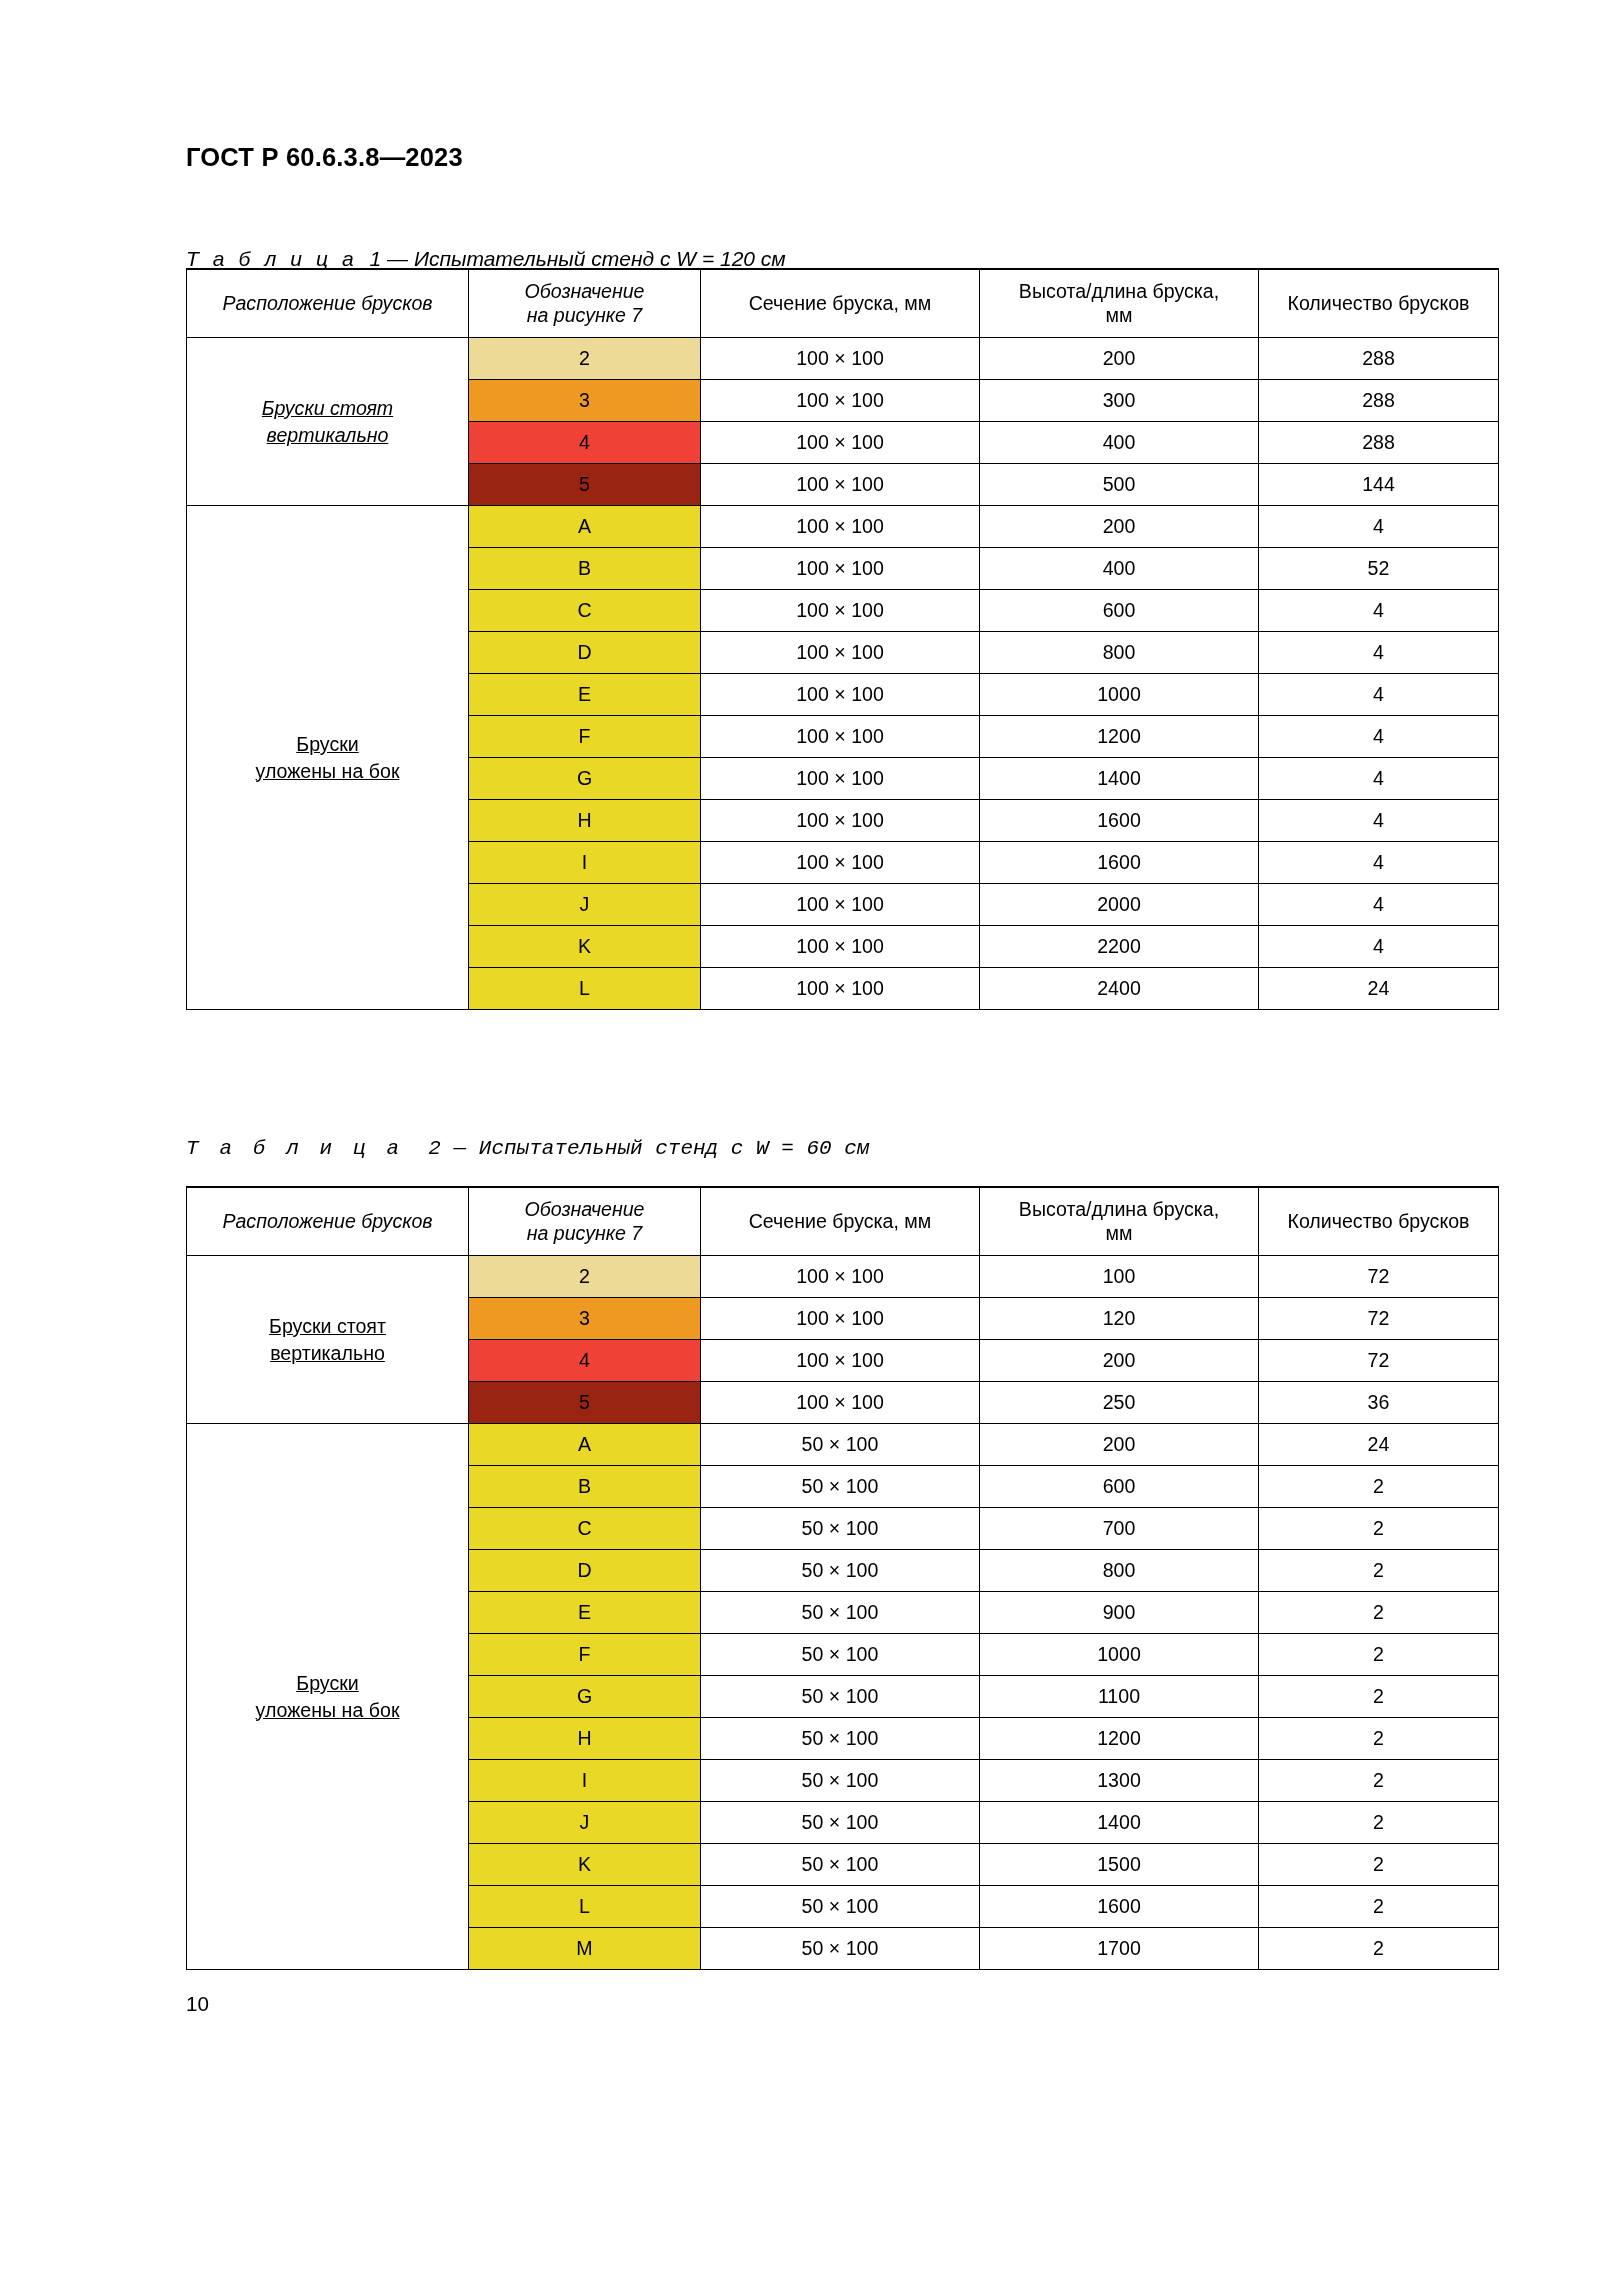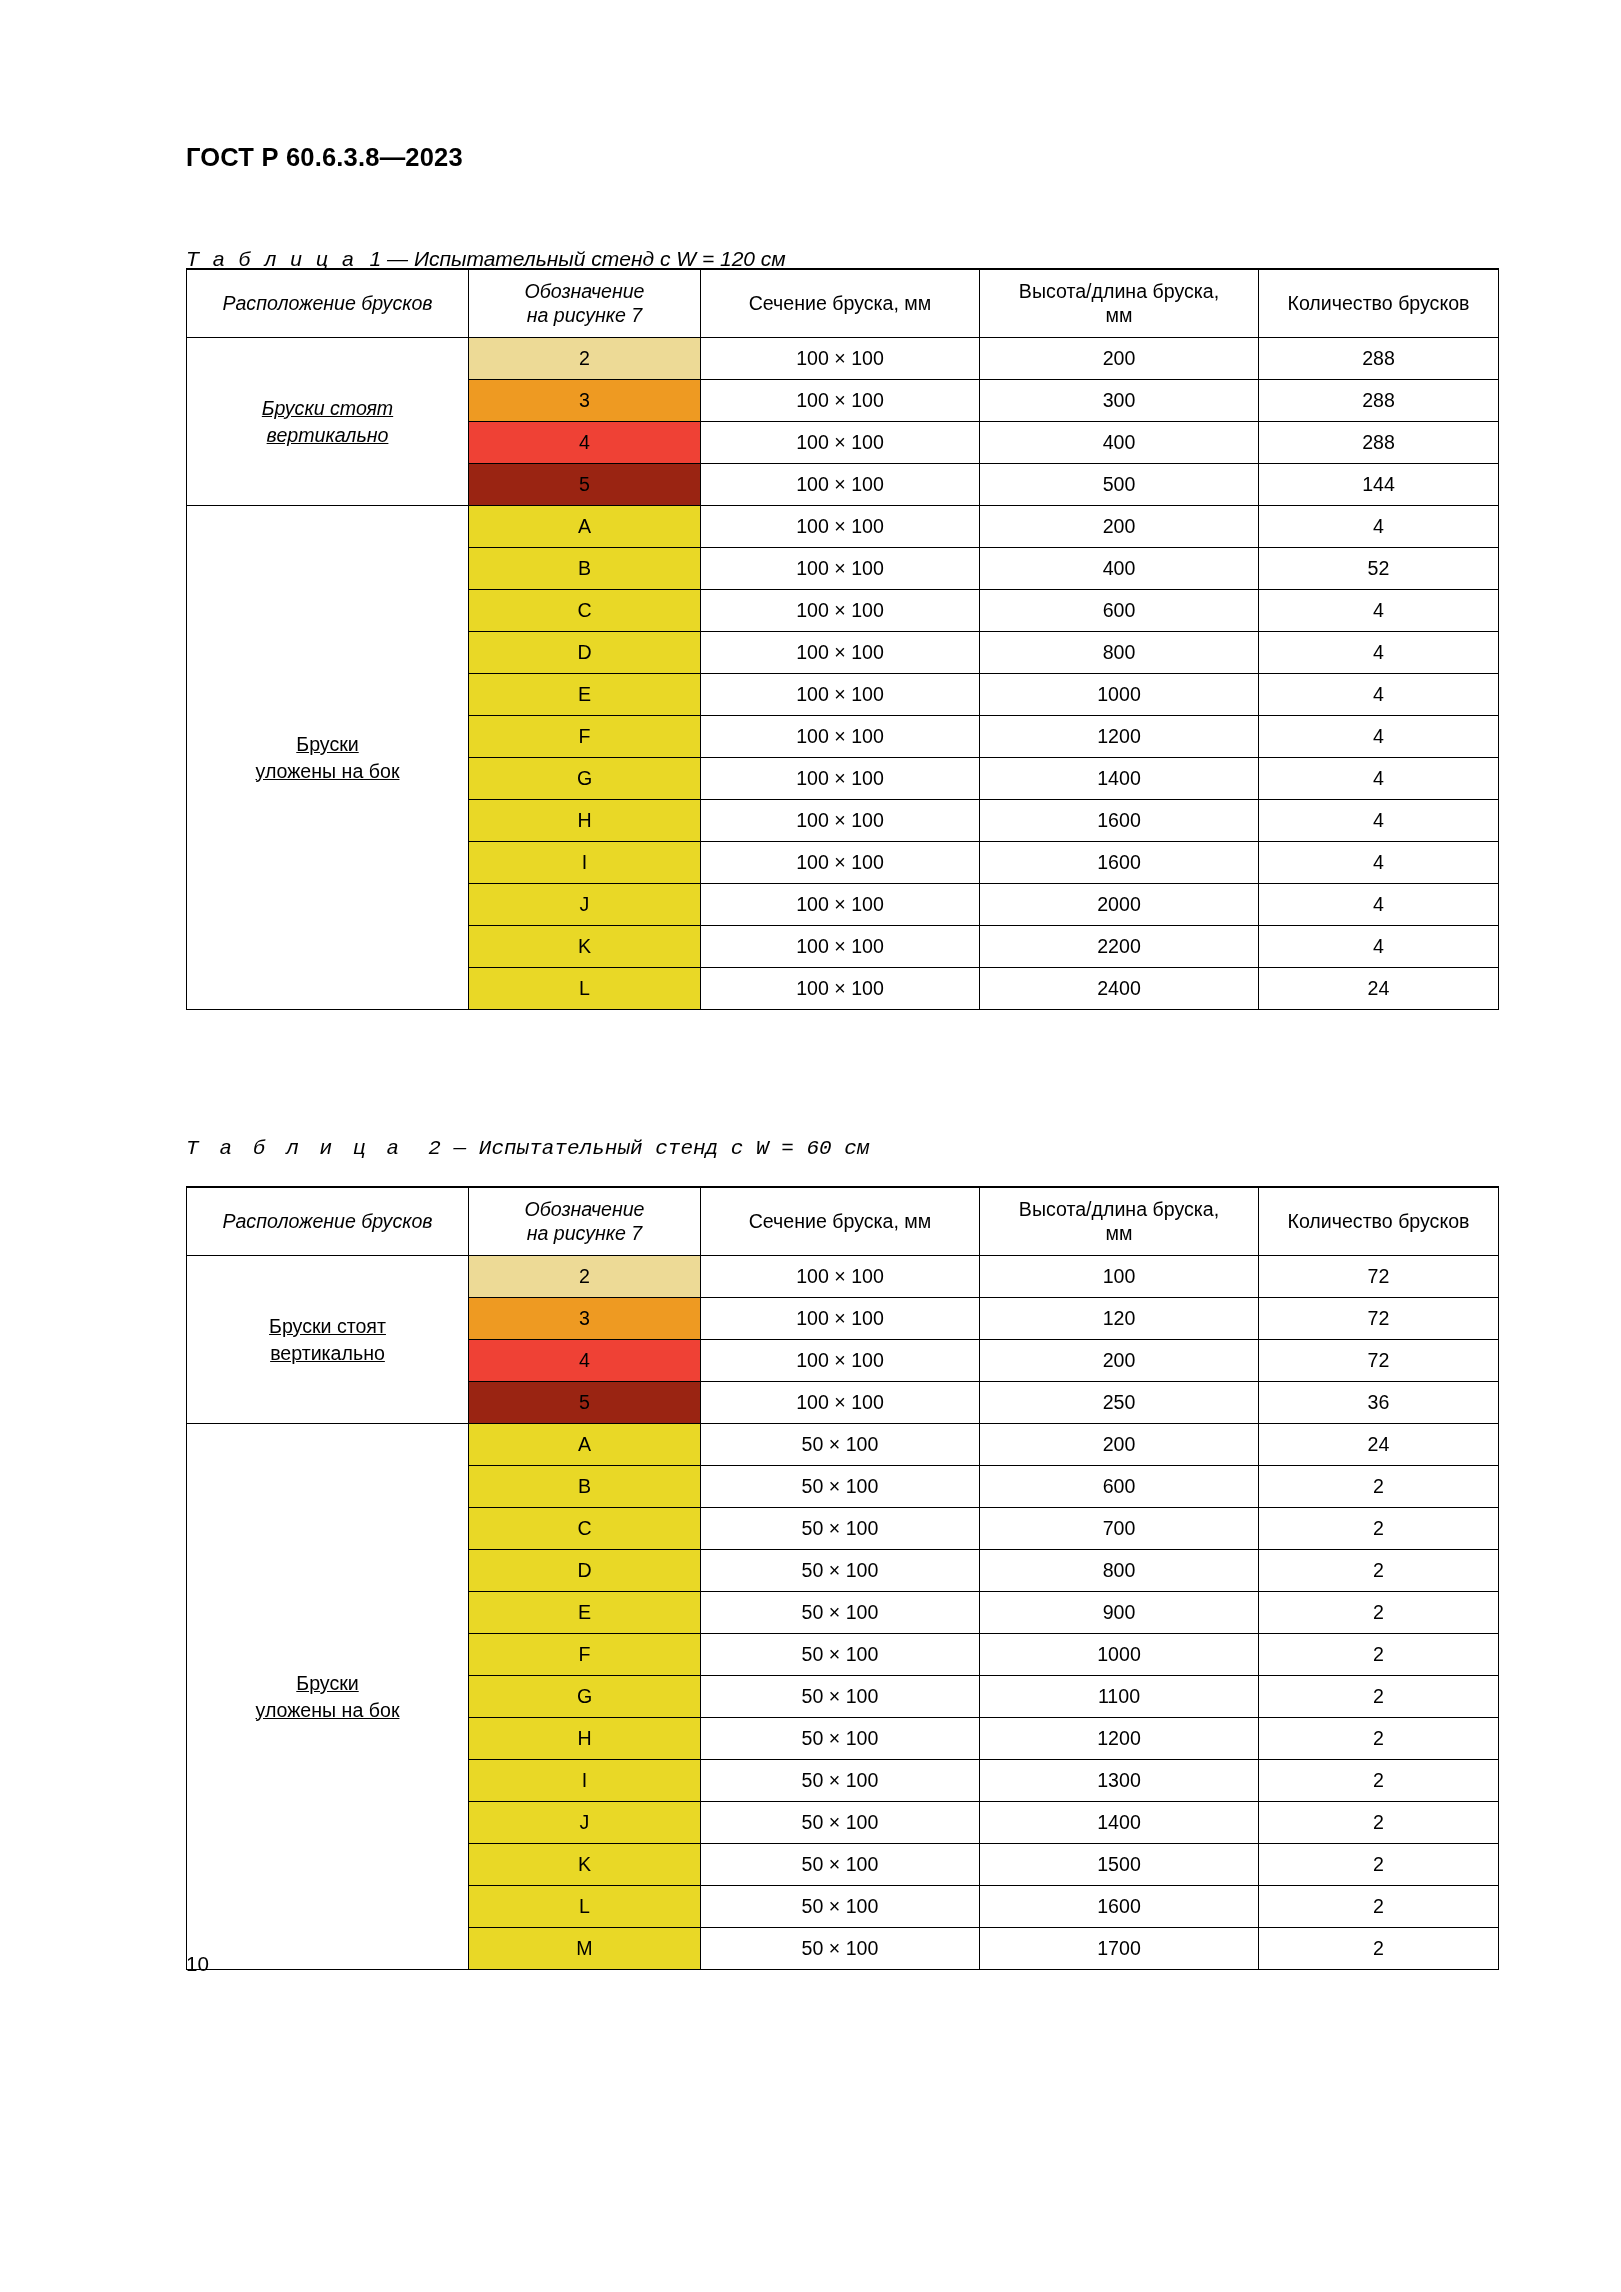--- a/index.html
+++ b/index.html
@@ -94,21 +94,21 @@
   }
   .pos-italic { font-style: italic; }
 
   .mark-cell {
     font-size: 20px;
   }
 
   .page-number {
     position: absolute;
     left: 186px;
-    top: 1952px;
+    top: 1992px;
     font-size: 20.6px;
   }
 </style>
 </head>
 <body>
 
 <div class="page">
 
   <div class="doc-header">ГОСТ Р 60.6.3.8—2023</div>
 

